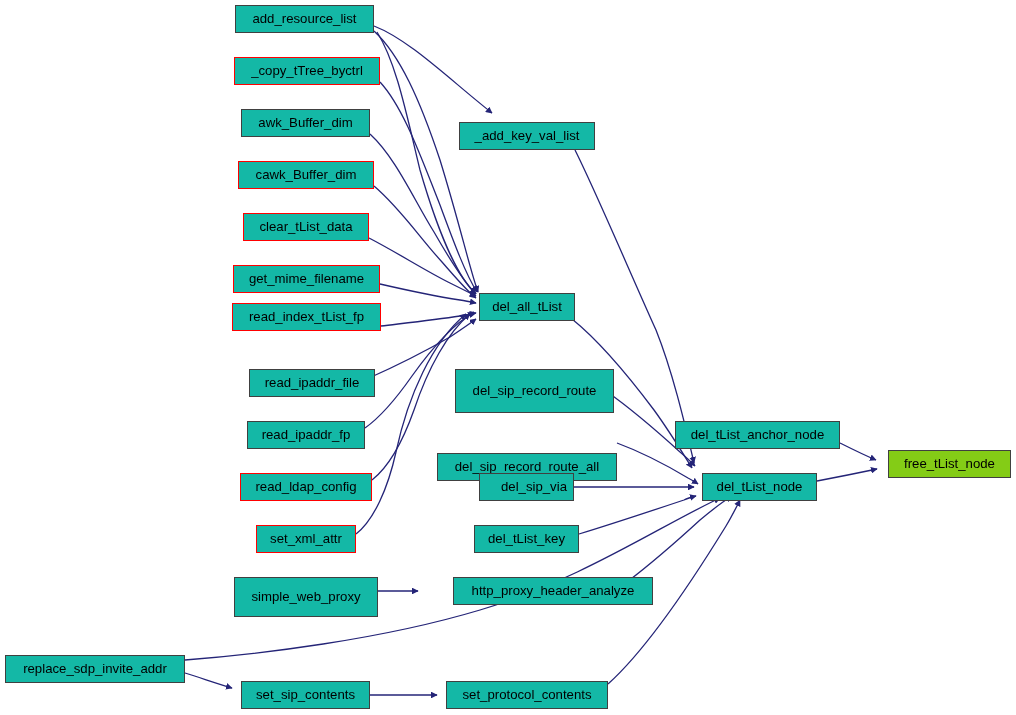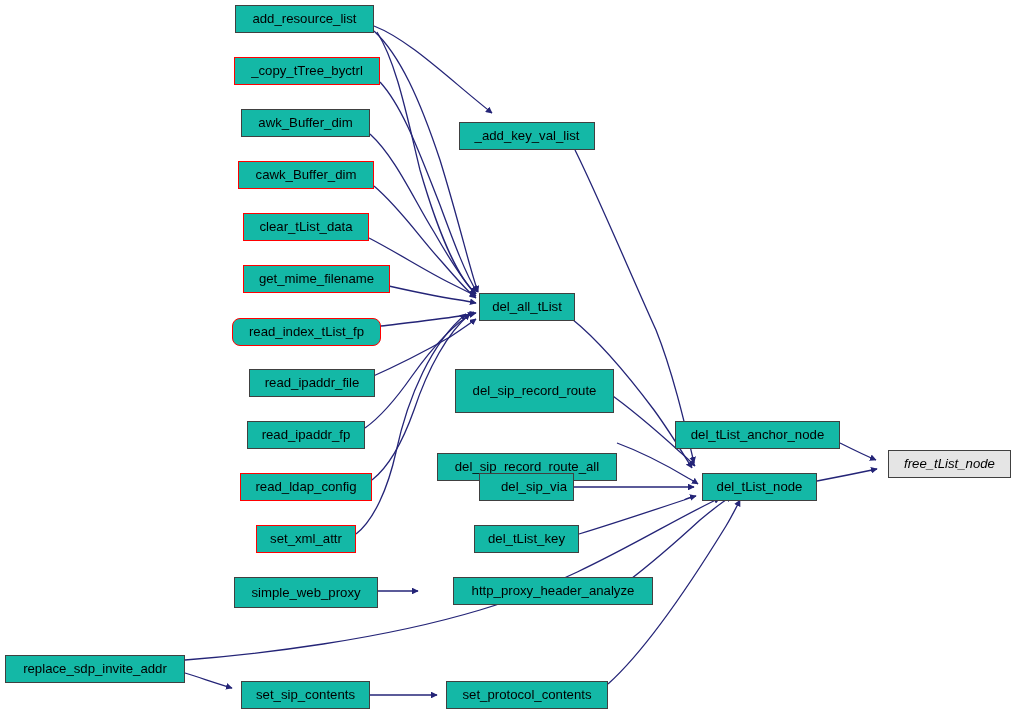--- a/index.html
+++ b/index.html
@@ -34,23 +34,22 @@
     color: #000000;
     background: #14b8a6;
     border: 1px solid #404040;
     white-space: nowrap;
     letter-spacing: 0px;
   }
   .node.red {
     border-color: #ff0000;
   }
   .node.current {
-    background: #e5e5e5;
+    background: #84cc16;
     border-color: #404040;
-    font-style: italic;
   }
   .node-label {
     display: block;
     padding: 0 6px;
     pointer-events: none;
   }
 </style>
 </head>
 <body>
 
@@ -100,39 +99,39 @@
       </div>
       <div class="node" style="left: 241px; top: 109px; width: 129px; height: 28px;">
         <span class="node-label">awk_Buffer_dim</span>
       </div>
       <div class="node red" style="left: 238px; top: 161px; width: 136px; height: 28px;">
         <span class="node-label">cawk_Buffer_dim</span>
       </div>
       <div class="node red" style="left: 243px; top: 213px; width: 126px; height: 28px;">
         <span class="node-label">clear_tList_data</span>
       </div>
-      <div class="node red" style="left: 243px; top: 265px; width: 147px; height: 28px;">
+      <div class="node red" style="left: 233px; top: 265px; width: 147px; height: 28px;">
         <span class="node-label">get_mime_filename</span>
       </div>
-      <div class="node red" style="left: 232px; top: 318px; width: 149px; height: 28px; border-radius: 8px;">
+      <div class="node red" style="left: 232px; top: 303px; width: 149px; height: 28px;">
         <span class="node-label">read_index_tList_fp</span>
       </div>
       <div class="node" style="left: 243px; top: 369px; width: 126px; height: 28px; margin-left: 6px;">
         <span class="node-label">read_ipaddr_file</span>
       </div>
       <div class="node" style="left: 247px; top: 421px; width: 118px; height: 28px;">
         <span class="node-label">read_ipaddr_fp</span>
       </div>
       <div class="node red" style="left: 240px; top: 473px; width: 132px; height: 28px;">
         <span class="node-label">read_ldap_config</span>
       </div>
       <div class="node red" style="left: 256px; top: 525px; width: 100px; height: 28px;">
         <span class="node-label">set_xml_attr</span>
       </div>
-      <div class="node" style="left: 234px; top: 577px; width: 144px; height: 31px;">
+      <div class="node" style="left: 234px; top: 577px; width: 144px; height: 40px;">
         <span class="node-label">simple_web_proxy</span>
       </div>
       <div class="node" style="left: 5px; top: 655px; width: 180px; height: 28px;">
         <span class="node-label">replace_sdp_invite_addr</span>
       </div>
       <div class="node" style="left: 241px; top: 681px; width: 129px; height: 28px;">
         <span class="node-label">set_sip_contents</span>
       </div>
       <div class="node" style="left: 459px; top: 122px; width: 136px; height: 28px;">
         <span class="node-label">_add_key_val_list</span>

